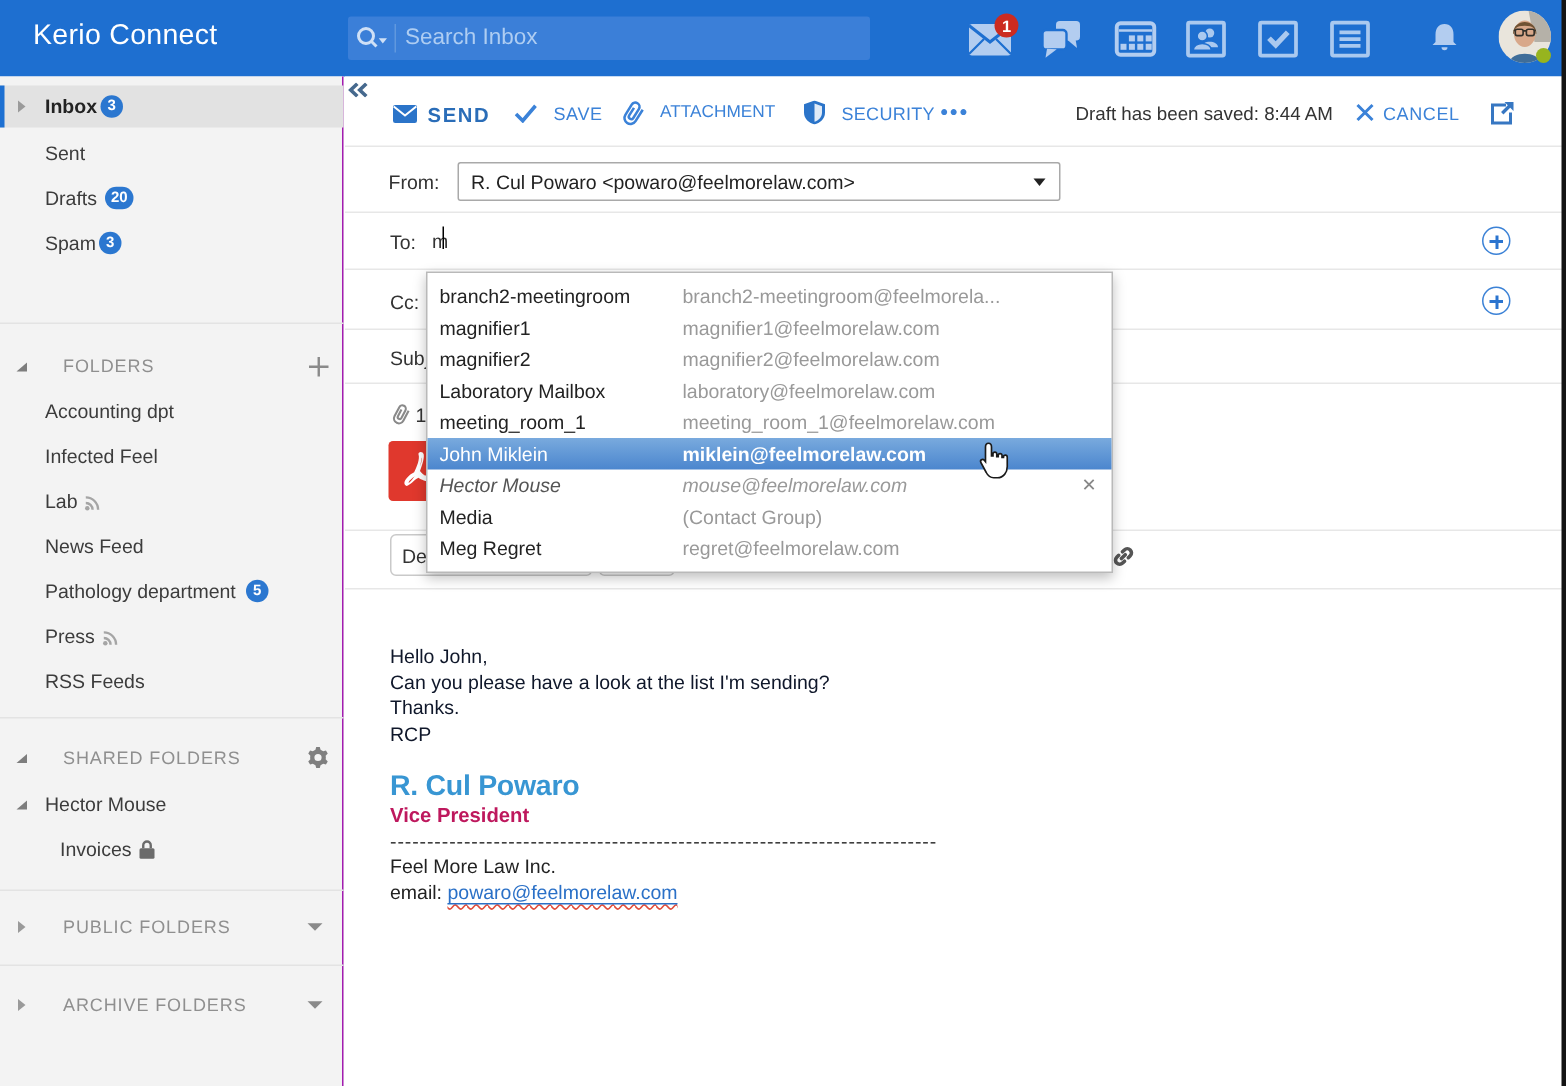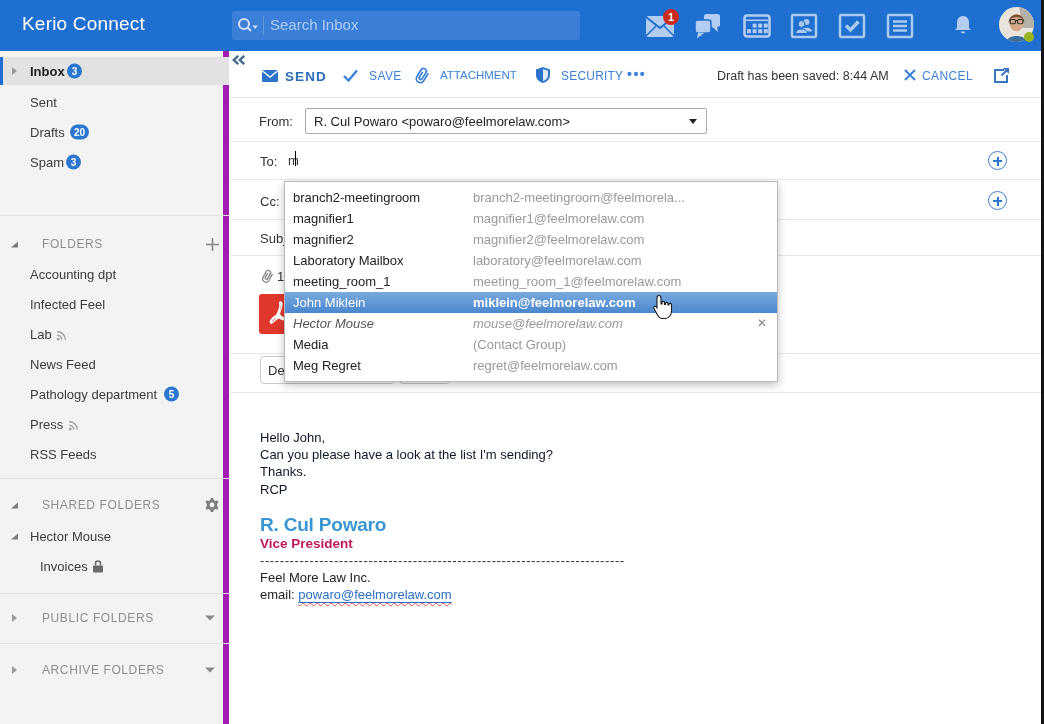--- a/index.html
+++ b/index.html
@@ -9,21 +9,21 @@
 
 #topbar { position:absolute; left:0; top:0; width:1044px; height:51px; background:#1e6fd0; }
 #logo { position:absolute; left:22px; top:13px; color:#fff; font-size:19px; letter-spacing:0.2px; }
 #searchbox { position:absolute; left:232px; top:11px; width:348px; height:29px; background:#3b7fd8; border-radius:2px; }
 #searchbox .mag { position:absolute; left:5px; top:6px; }
 #searchbox .sdiv { position:absolute; left:31px; top:5px; width:1px; height:19px; background:#6098de; }
 #searchbox .ph { position:absolute; left:38px; top:5px; font-size:15px; color:#aecdf2; }
 .tbicon { position:absolute; top:0; }
 
 
-#sidebar { position:absolute; left:0; top:51px; width:229px; height:673px; background:#f3f3f3; border-right:6px solid #a21caf; }
+#sidebar { position:absolute; left:0; top:51px; width:229px; height:673px; background:#f3f3f3; border-right:1px solid #a21caf; }
 .srow { position:absolute; left:0; width:229px; height:30px; }
 .srow .txt { position:absolute; left:30px; top:50%; transform:translateY(-50%); font-size:13px; color:#3c3c3c; }
 .sel { background:#e2e2e2; }
 .selbar { position:absolute; left:0; top:0; width:3px; height:100%; background:#1d70d2; }
 .badge { position:absolute; top:50%; transform:translateY(-50%); background:#2b77d0; color:#fff; font-size:10px; font-weight:bold; border-radius:8px; height:15px; min-width:15px; line-height:15px; text-align:center; padding:0 4px; }
 .arrow-r { position:absolute; left:12px; top:50%; transform:translateY(-50%); width:0; height:0; border-left:5px solid #9a9a9a; border-top:4px solid transparent; border-bottom:4px solid transparent; }
 .tri-exp { position:absolute; left:11px; top:50%; transform:translateY(-40%); width:0; height:0; border-bottom:6px solid #7d7d7d; border-left:7px solid transparent; }
 .shead { position:absolute; left:42px; top:50%; transform:translateY(-50%); font-size:12px; color:#8f8f8f; letter-spacing:0.6px; }
 .ssep { position:absolute; left:0; width:229px; height:1px; background:#e3e3e3; }
 .ddown { position:absolute; left:205px; top:50%; transform:translateY(-50%); width:0; height:0; border-top:5px solid #8a8a8a; border-left:5px solid transparent; border-right:5px solid transparent; }
@@ -40,24 +40,24 @@
 .plusbtn:before { content:""; position:absolute; left:4px; top:8px; width:9px; height:2px; background:#2b74cf; }
 .plusbtn:after { content:""; position:absolute; left:7.5px; top:4.5px; width:2px; height:9px; background:#2b74cf; }
 
 
 .fbtn { position:absolute; border:1px solid #c9c9c9; border-radius:4px; background:#fff; }
 
 
 .bodytxt { position:absolute; left:30px; top:378px; font-size:13px; line-height:17.2px; color:#0f172a; }
 
 
-#ddp { position:absolute; left:284px; top:181px; width:494px; height:201px; background:#fff; border:1px solid #b9b9b9; box-shadow:0 3px 8px rgba(0,0,0,0.25); z-index:20; }
+#ddp { position:absolute; left:284px; top:181px; width:458px; height:201px; background:#fff; border:1px solid #b9b9b9; box-shadow:0 3px 8px rgba(0,0,0,0.25); z-index:20; }
 .drow { position:relative; height:21px; }
 .drow .n { position:absolute; left:8px; top:3px; font-size:13px; color:#222; white-space:nowrap; }
-.drow .e { position:absolute; left:188px; top:3px; font-size:13px; color:#999; white-space:nowrap; }
+.drow .e { position:absolute; left:170px; top:3px; font-size:13px; color:#999; white-space:nowrap; }
 .drow.hl { background:linear-gradient(180deg,#79aade,#4b86ce); }
 .drow.hl .n, .drow.hl .e { color:#fff; }
 .drow.hl .e { font-weight:bold; }
 .drow.it .n { font-style:italic; color:#555; }
 .drow.it .e { font-style:italic; }
 .xclose { position:absolute; right:10px; top:3px; font-size:12px; color:#888; }
 
 #blackedge { position:absolute; right:0; top:0; width:3px; height:724px; background:#141414; z-index:50; }
 </style>
 </head>

